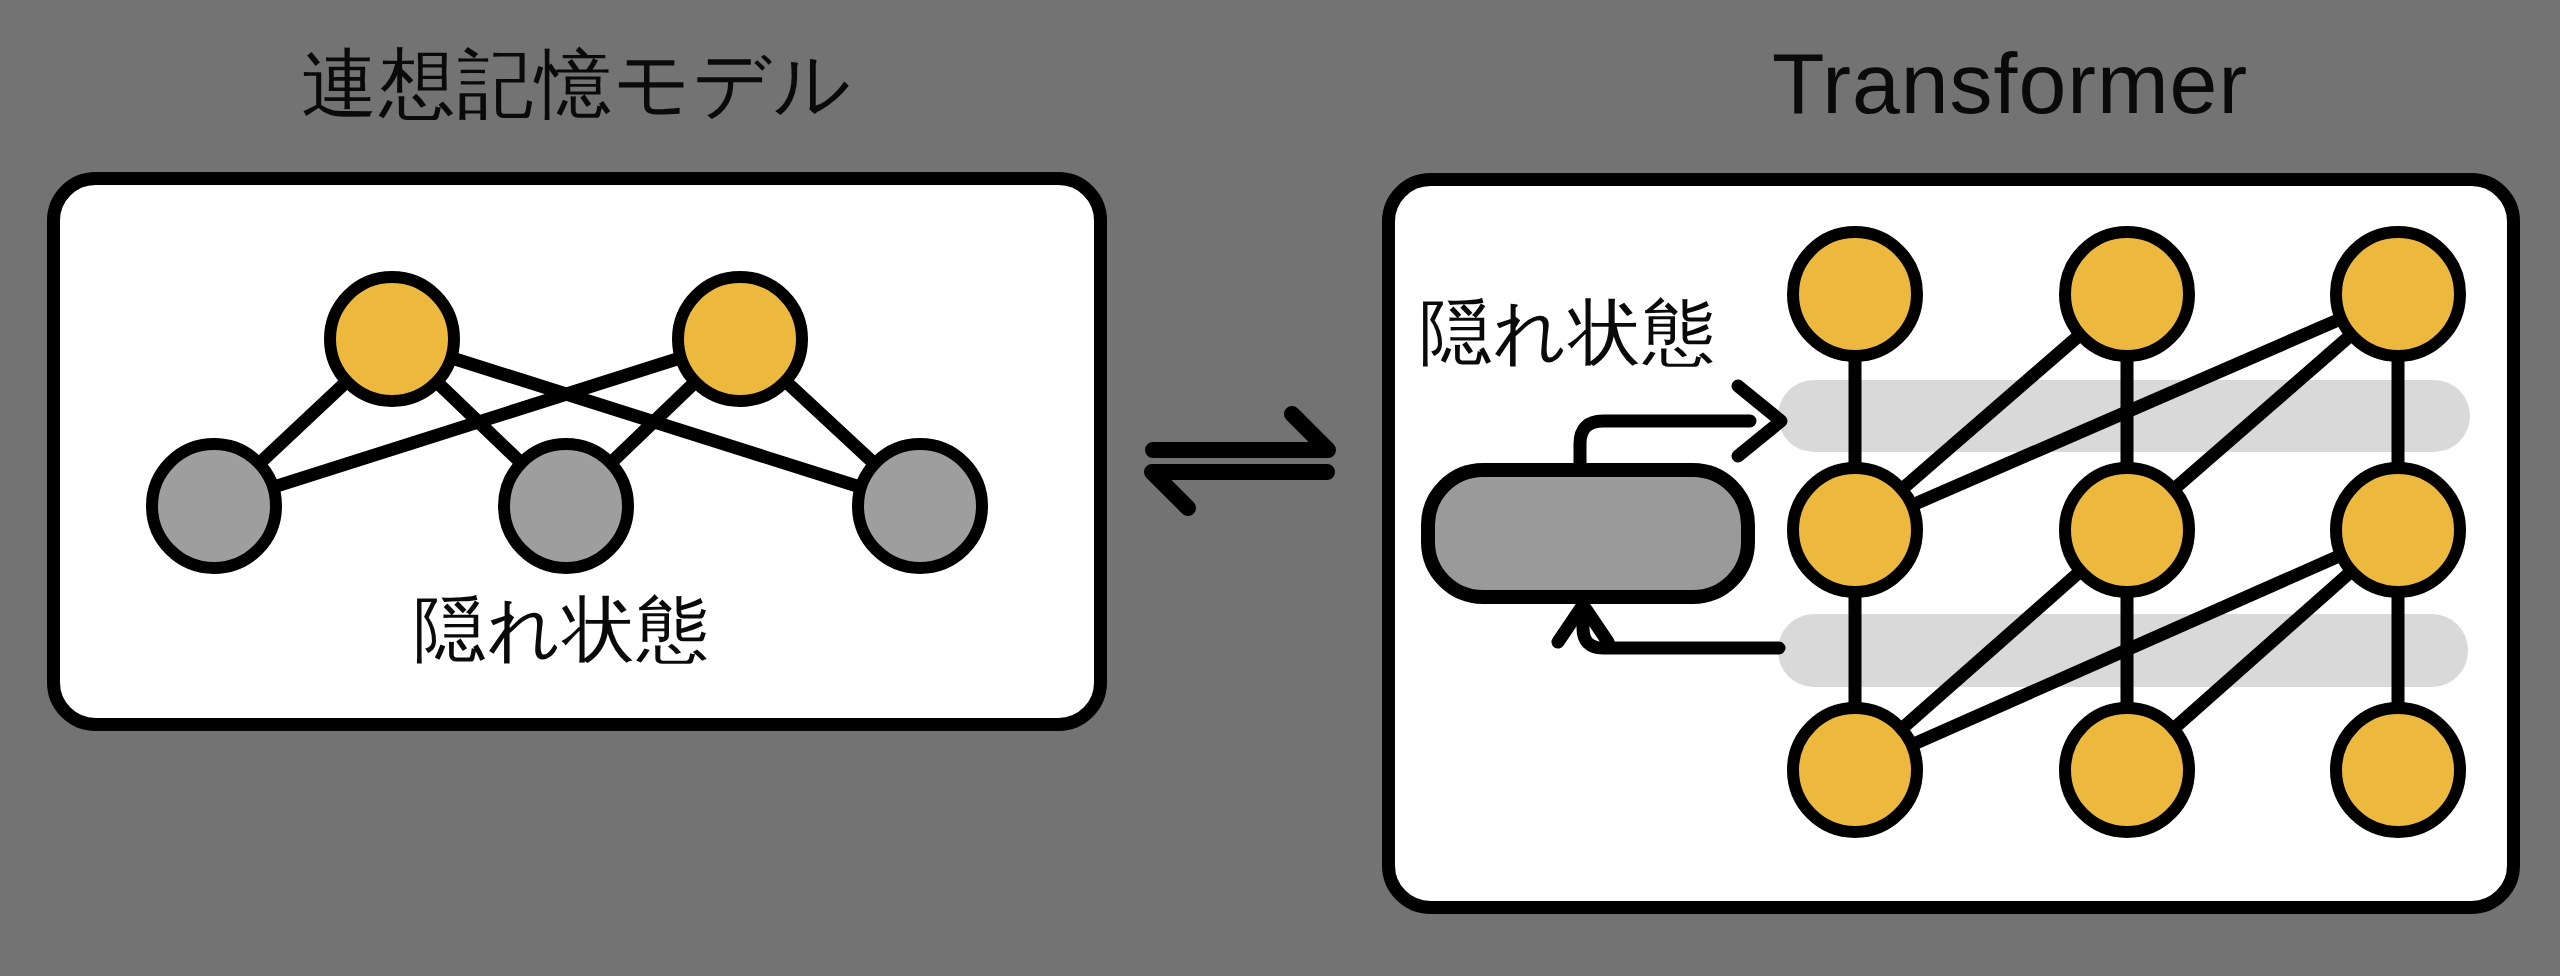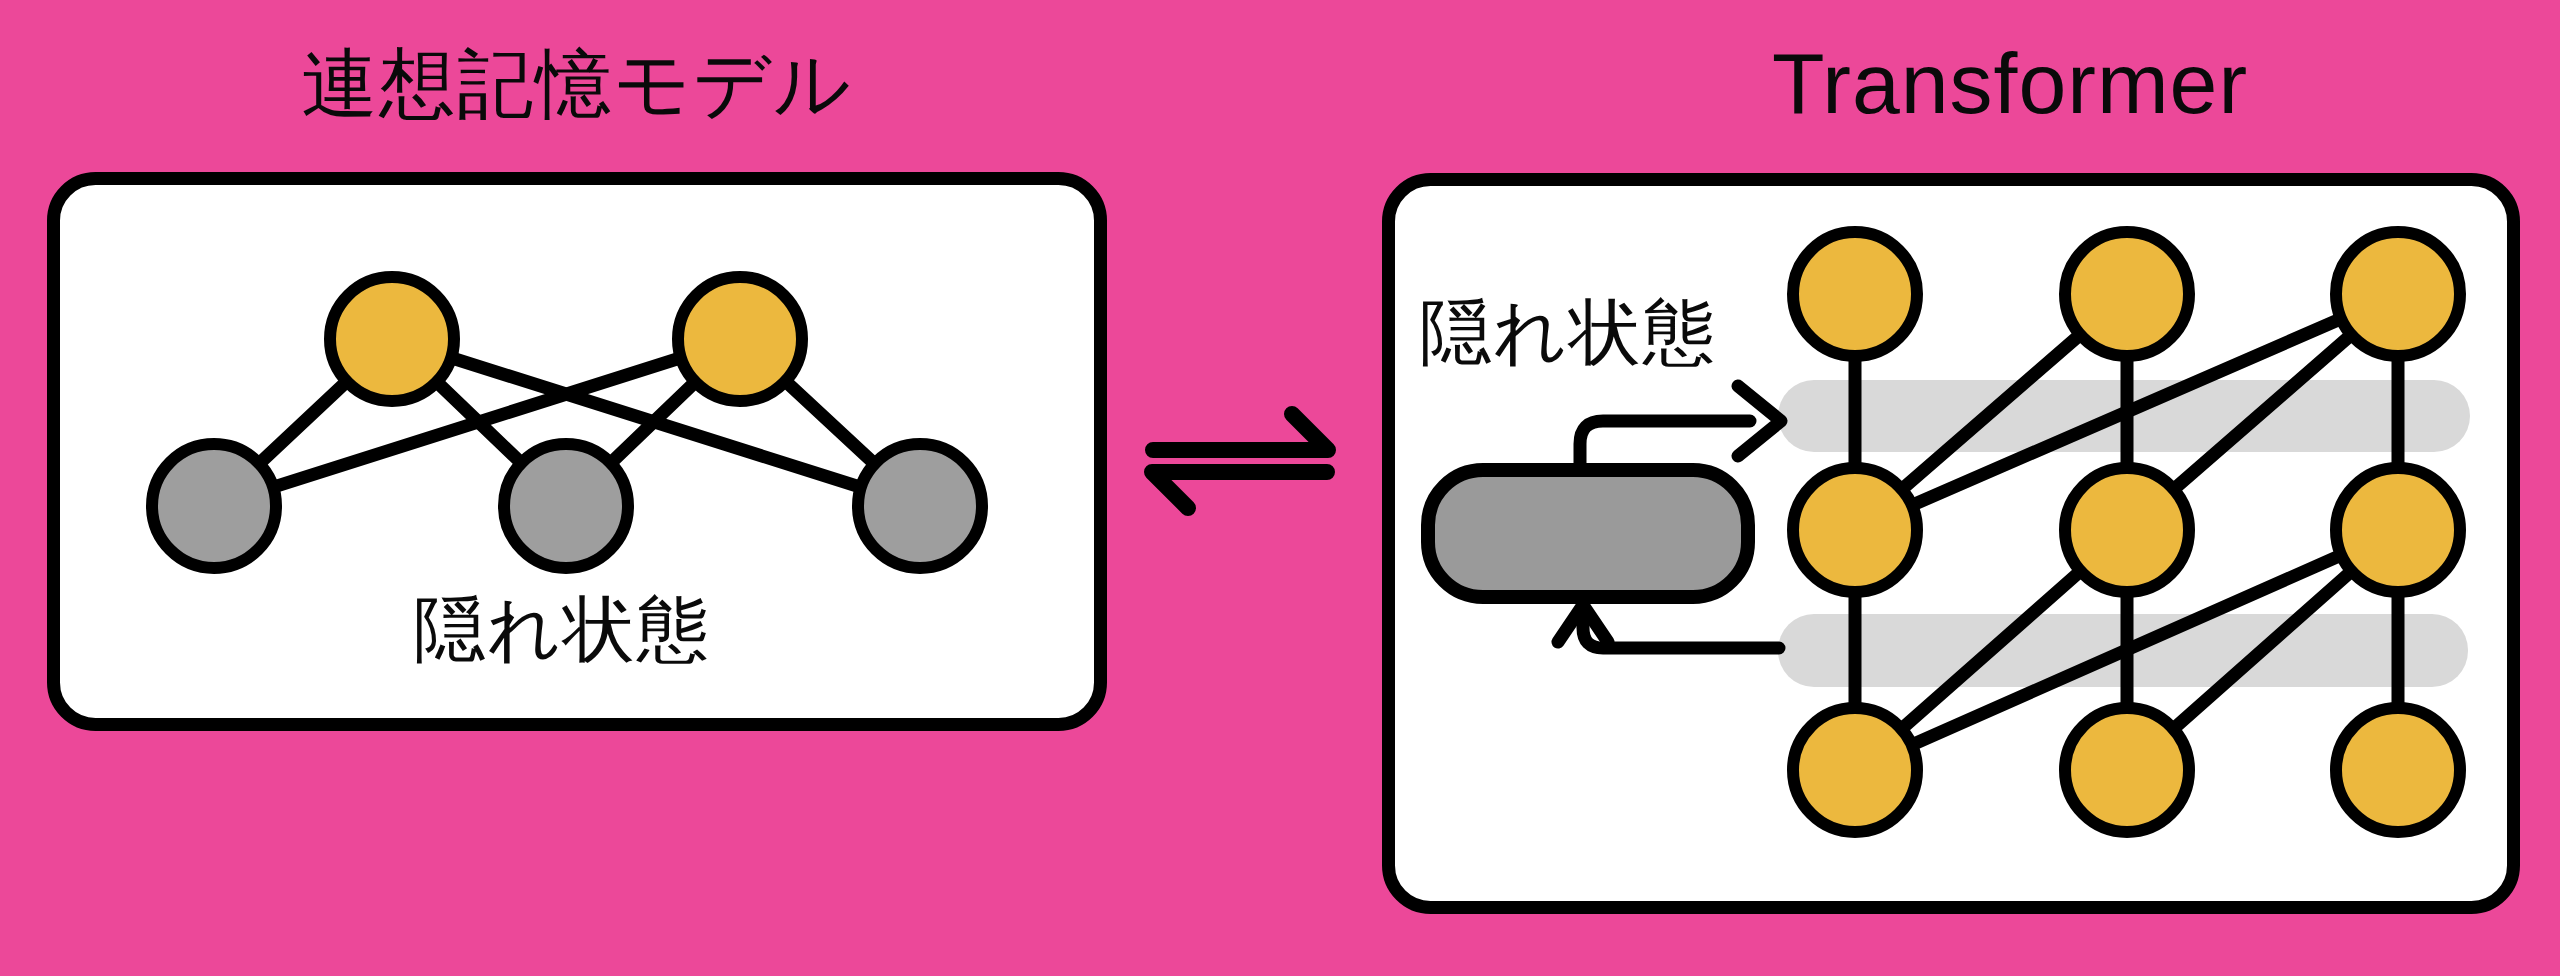--- a/index.html
+++ b/index.html
@@ -1,20 +1,20 @@
 <!DOCTYPE html>
 <html><head>
 <meta charset="utf-8">
 <style>
   html, body { margin: 0; padding: 0; background: #ffffff; }
   .canvas {
     position: relative;
     width: 2560px;
     height: 976px;
-    background: #ec4899;
+    background: #737373;
     font-family: "Liberation Sans", "DejaVu Sans", sans-serif;
   }
   svg { display: block; }
   text.title-jp {
     font-size: 76px;
     fill: #0a0a0a;
     letter-spacing: 2px;
   }
   text.title-en {
     font-size: 86px;

